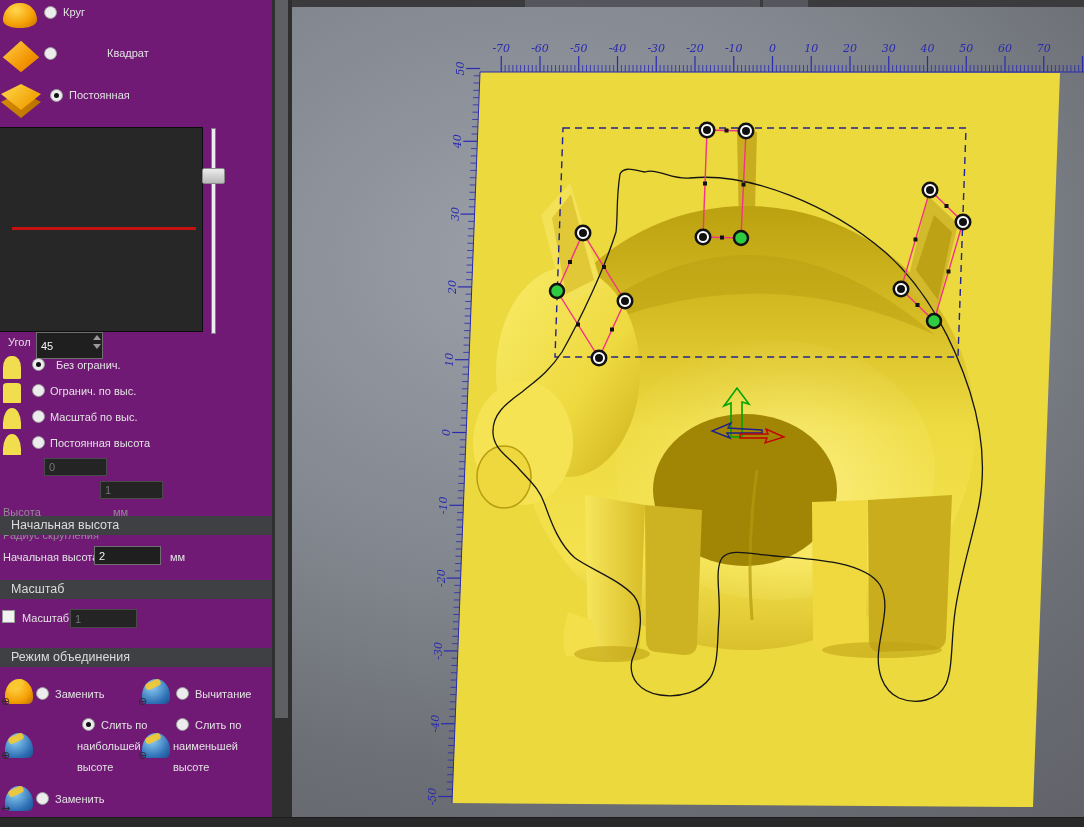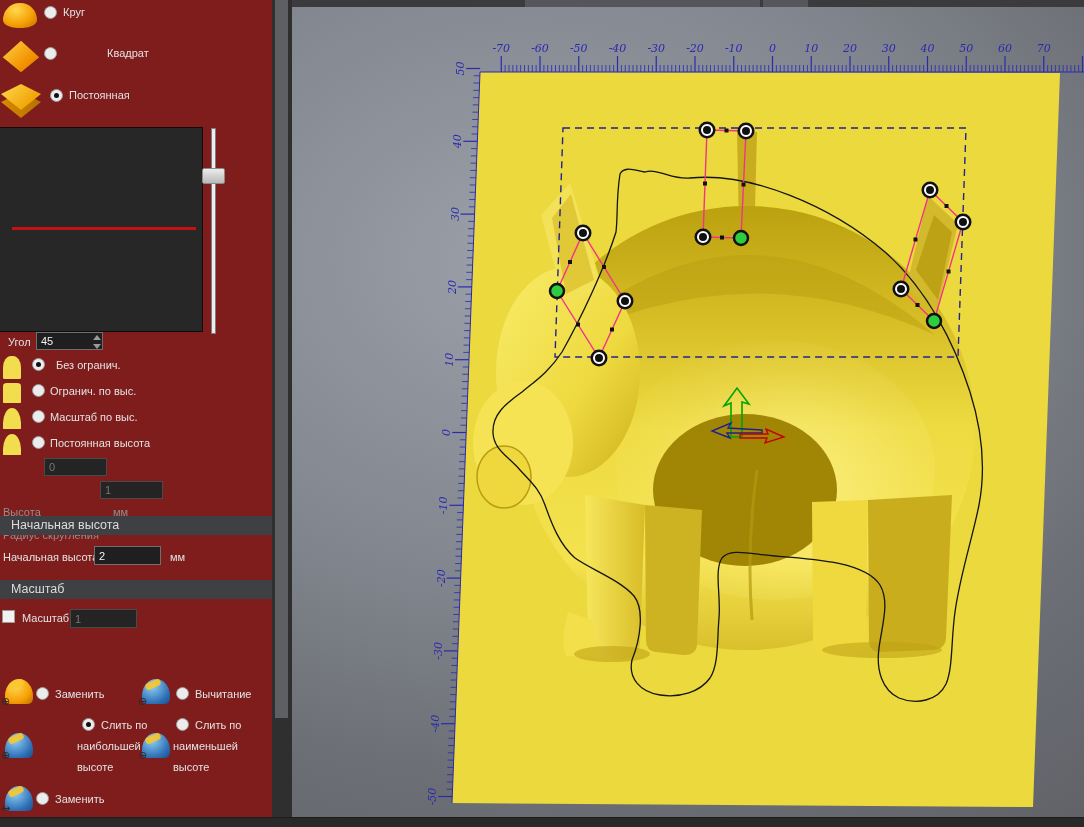--- a/index.html
+++ b/index.html
@@ -1,19 +1,19 @@
 <!DOCTYPE html>
 <html><head>
 <meta charset="utf-8">
 <style>
   html,body{margin:0;padding:0;background:#222;font-family:"Liberation Sans",sans-serif;}
   #app{position:relative;width:1084px;height:827px;background:#2d2d2e;overflow:hidden;
        -webkit-font-smoothing:antialiased;}
   
-  #sidebar{position:absolute;left:0;top:0;width:272px;height:817px;background:#7f1d1d;color:#e4e4e4;font-size:11px;}
+  #sidebar{position:absolute;left:0;top:0;width:272px;height:817px;background:#701a75;color:#e4e4e4;font-size:11px;}
   .abs{position:absolute;}
   .lbl{color:#e2e2e2;font-size:11px;white-space:nowrap;}
   .lbl.dim{color:#8f8f8f;margin-top:44px;}
   .radio{width:13px;height:13px;border-radius:50%;background:#ececec;border:1px solid #9a9a9a;box-sizing:border-box;position:absolute;}
   .radio.on::after{content:"";position:absolute;left:3px;top:3px;width:5px;height:5px;border-radius:50%;background:#111;}
   .checkbox{width:13px;height:13px;background:#f2f2f2;border:1px solid #9a9a9a;box-sizing:border-box;position:absolute;}
   .tinput{position:absolute;background:#1f1f1f;border:1px solid #6f6f6f;color:#f2f2f2;font-size:11px;
           font-family:"Liberation Sans",sans-serif;padding:1px 4px;box-sizing:border-box;}
   .tinput:disabled,.tinput.dis{border-color:#4a4a4a;color:#777;background:#242424;}
   .sect{position:absolute;left:0;width:272px;height:19px;background:#3e4043;color:#dcdcdc;
@@ -89,21 +89,21 @@
     <span class="radio on abs" style="left:50px;top:89px;"></span>
     <span class="lbl abs" style="left:69px;top:89px;">Постоянная</span>
 
     <div id="profileBox">
       <div id="profileLine"></div>
     </div>
     <div id="sliderTrack"></div>
     <div id="sliderHandle"></div>
 
     <span class="lbl abs" style="left:8px;top:336px;">Угол</span>
-    <input class="tinput" style="left: 36px; top: 332px; width: 67px; height: 18px;" value="45">
+    <input class="tinput" style="left: 36px; top: 332px; width: 67px; height: 27px;" value="45">
     <span class="spin up" style="left:92px;top:334px;"></span>
     <span class="spin dn" style="left:92px;top:343px;"></span>
 
     <span class="lim l0 abs" style="left:3px;top:356px;"></span>
     <span class="radio on abs" style="left:32px;top:358px;"></span>
     <span class="lbl abs" style="left:56px;top:359px;">Без огранич.</span>
 
     <span class="lim l1 abs" style="left:3px;top:383px;"></span>
     <span class="radio abs" style="left:32px;top:384px;"></span>
     <span class="lbl abs" style="left:50px;top:385px;">Огранич. по выс.</span>
@@ -126,20 +126,21 @@
     <div class="sect" style="top:516px;">Начальная высота</div>
     <span class="lbl abs" style="left:3px;top:551px;">Начальная высота</span>
     <input class="tinput" style="left: 94px; top: 546px; width: 67px; height: 19px;" value="2">
     <span class="lbl abs" style="left:170px;top:551px;">мм</span>
 
     <div class="sect" style="top:580px;">Масштаб</div>
     <span class="checkbox abs" style="left:2px;top:610px;"></span>
     <span class="lbl abs" style="left:22px;top:612px;">Масштаб</span>
     <input class="tinput dis" disabled="" style="left: 70px; top: 609px; width: 67px; height: 19px;" value="1">
 
+    <div class="sect" style="top:648px;">Режим объединения</div>
 
     <span class="micon orange sym-add abs" style="left:5px;top:679px;"></span>
     <span class="radio abs" style="left:36px;top:687px;"></span>
     <span class="lbl abs" style="left:55px;top:688px;">Заменить</span>
 
     <span class="micon sym-sub abs" style="left:142px;top:679px;"></span>
     <span class="radio abs" style="left:176px;top:687px;"></span>
     <span class="lbl abs" style="left:195px;top:688px;">Вычитание</span>
 
     <span class="micon sym-high abs" style="left:5px;top:733px;"></span>

